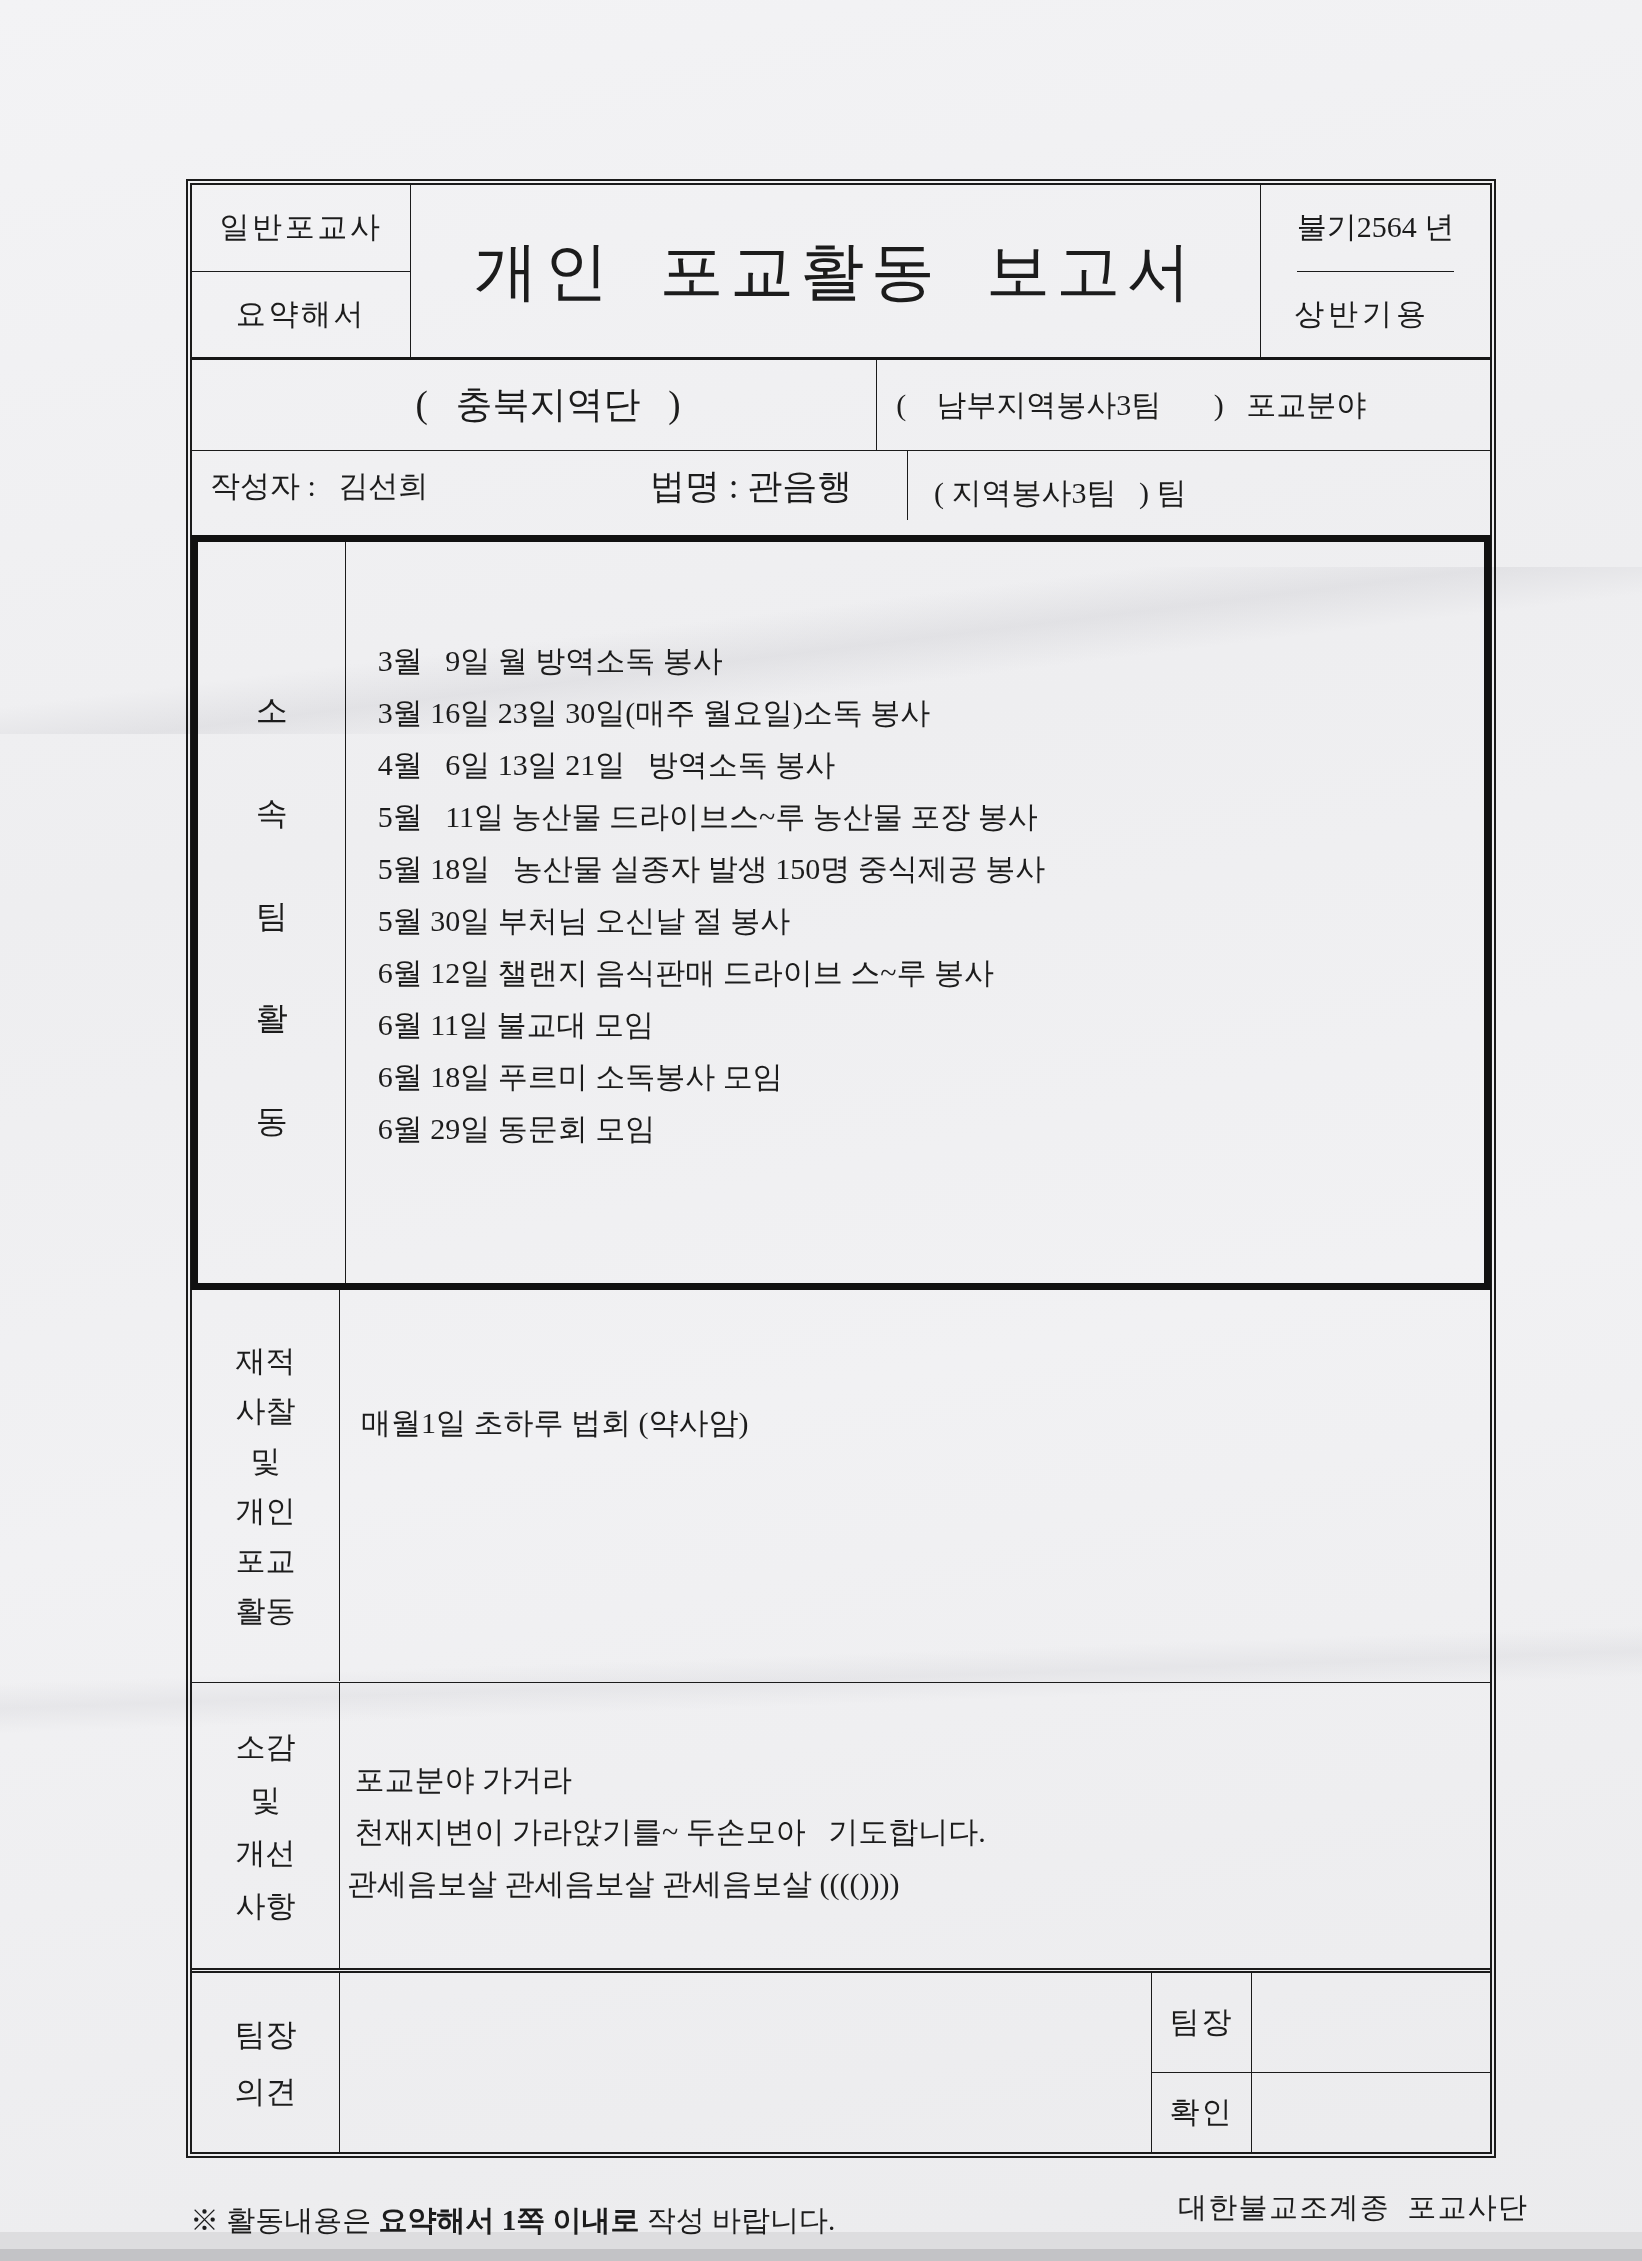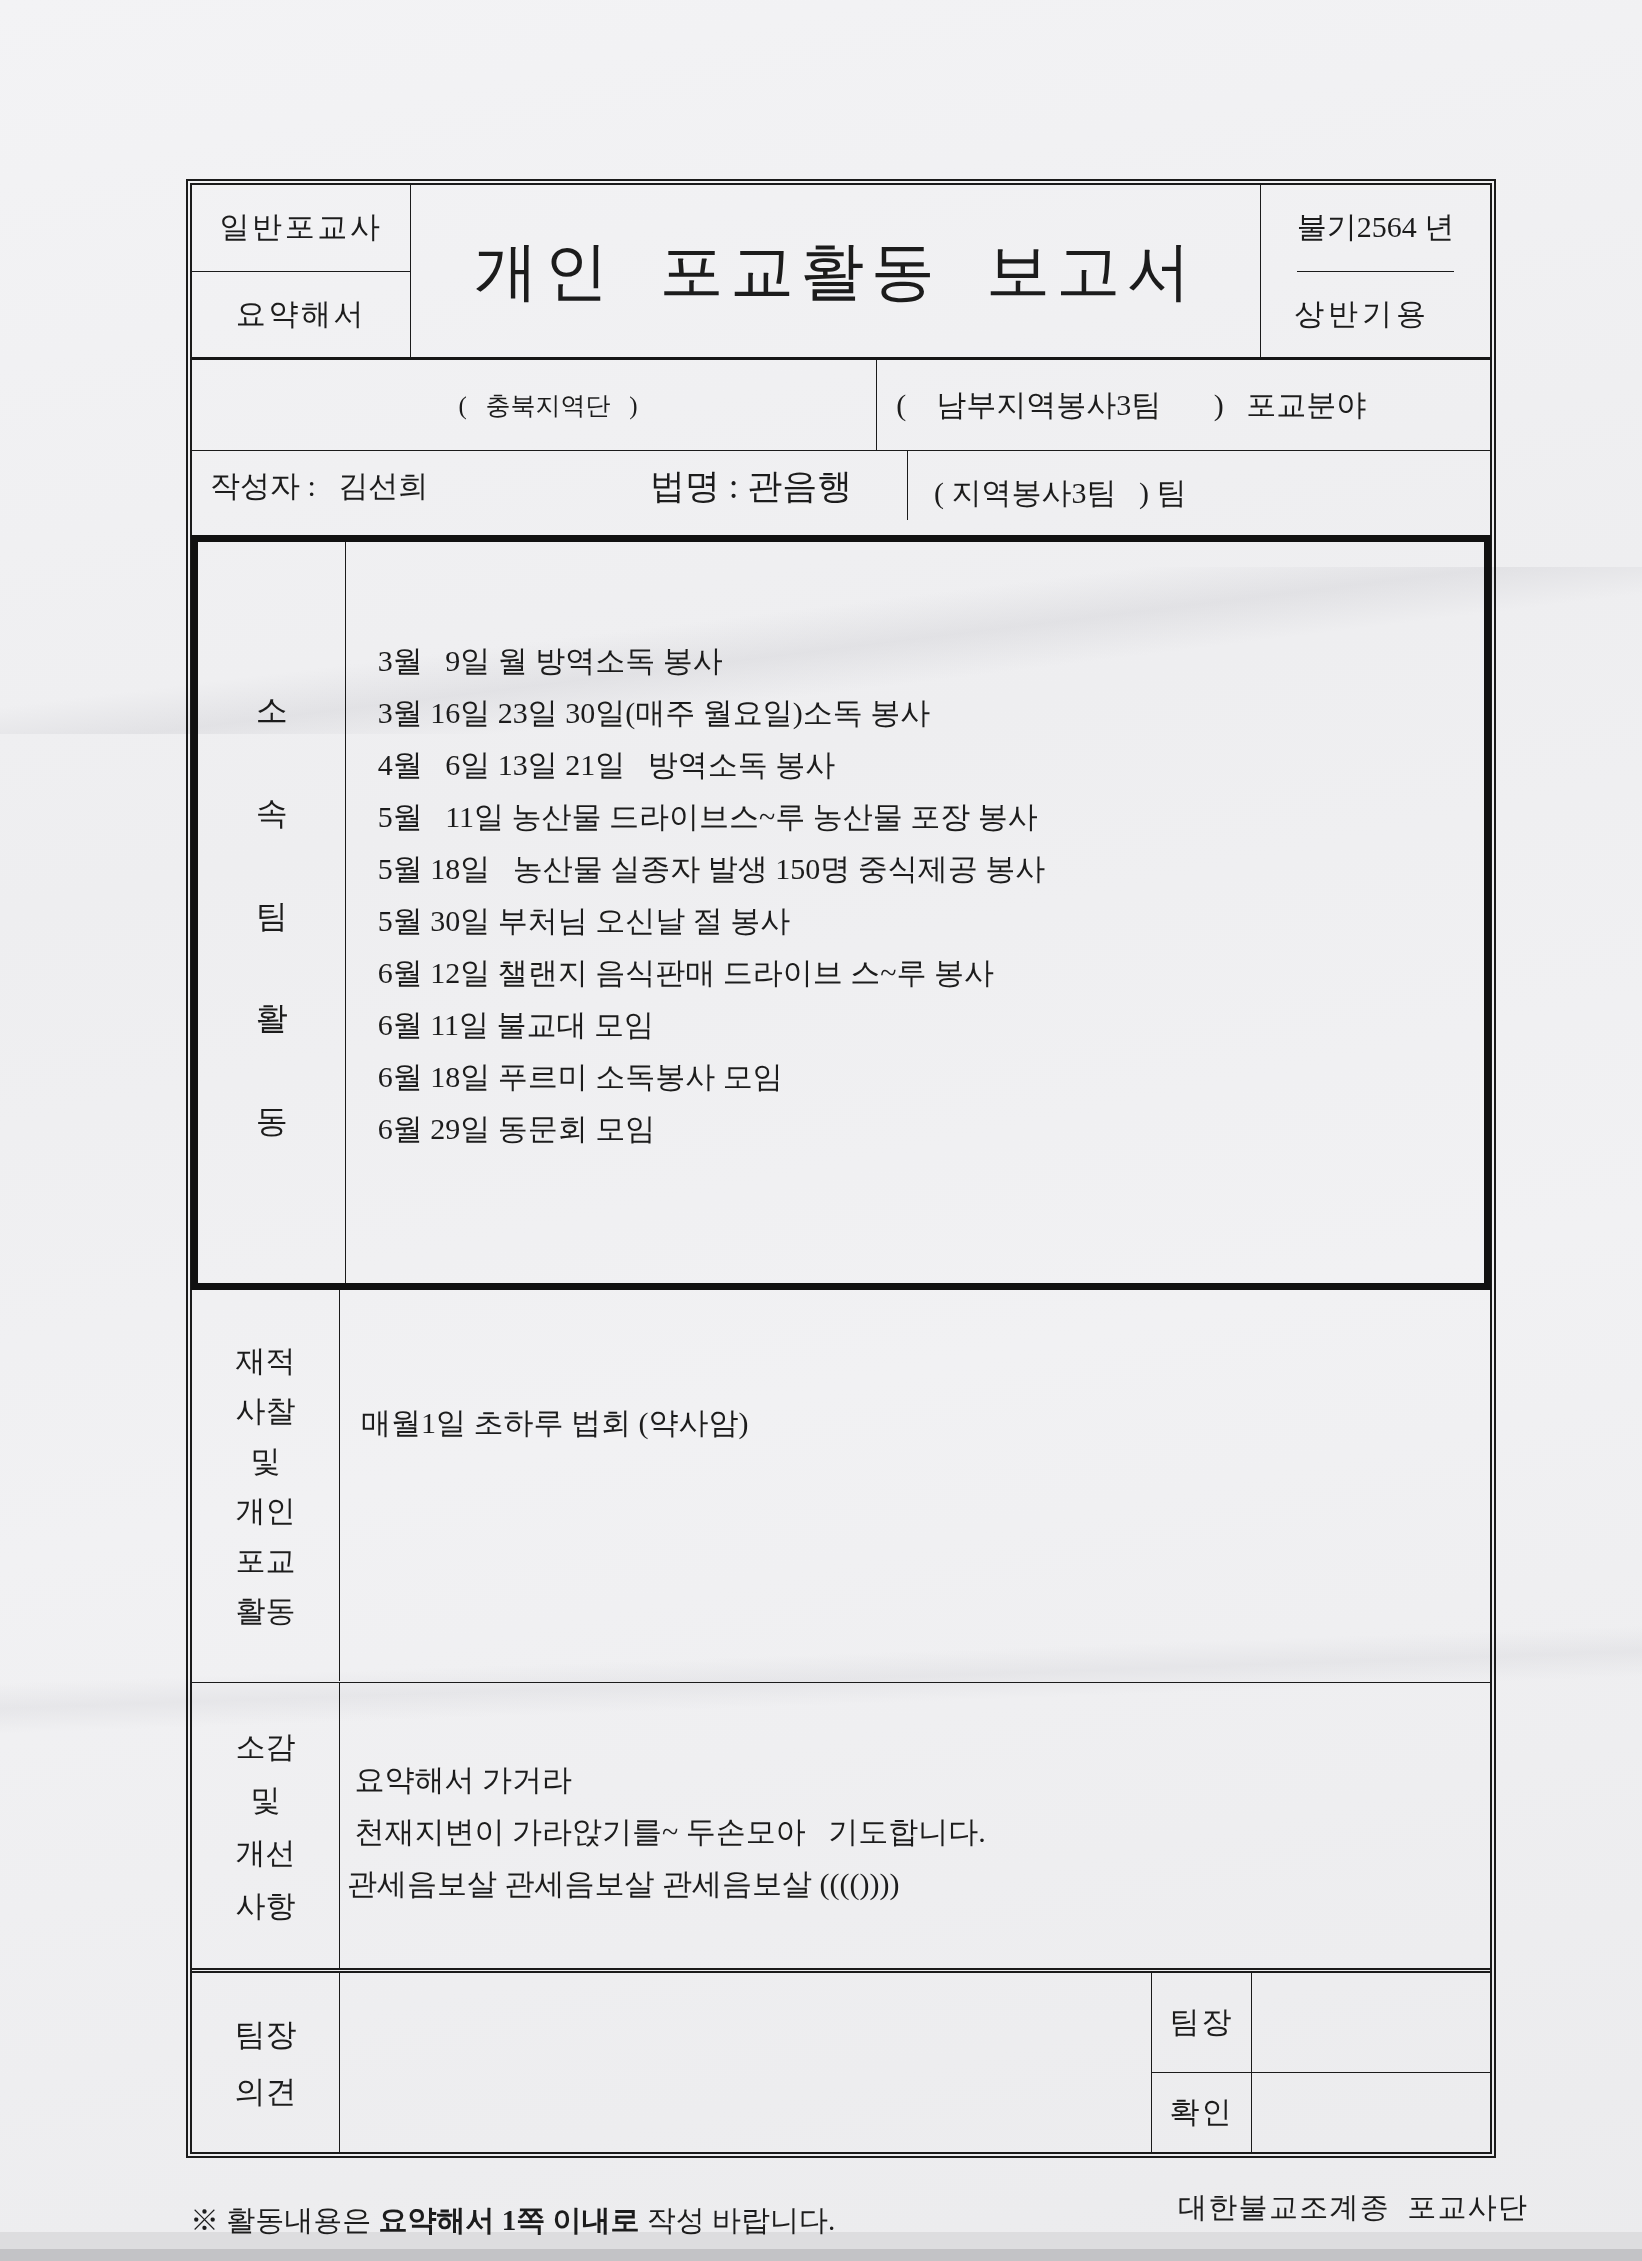--- a/index.html
+++ b/index.html
@@ -29,21 +29,21 @@
   .hdr-left .cell.top{border-bottom:1.9px solid #1b1b1b;}
   .hdr-title{left:219px;top:0;right:230px;height:172px;display:flex;align-items:center;justify-content:center;
     font-size:64px;letter-spacing:6.4px;white-space:pre;}
   .hdr-right{right:0;top:0;width:230px;height:172px;border-left:1.9px solid #1b1b1b;display:flex;flex-direction:column;align-items:center;}
   .hdr-right .cell{flex:1;display:flex;align-items:center;font-size:30px;}
   .hdr-right .cell.top{border-bottom:1.9px solid #1b1b1b;justify-content:center;}
   .hdr-right .cell.bottom{justify-content:flex-end;padding-right:27px;letter-spacing:3.9px;}
 
   
   .row2{left:0;top:172px;width:100%;height:93px;border-top:3.9px solid #161616;display:flex;}
-  .row2 .left{width:685px;border-right:1.9px solid #1b1b1b;display:flex;align-items:center;justify-content:center;font-size:25px;white-space:pre;padding-left:28px;}
+  .row2 .left{width:685px;border-right:1.9px solid #1b1b1b;display:flex;align-items:center;justify-content:center;font-size:37px;white-space:pre;padding-left:28px;}
   .row2 .right{flex:1;display:flex;align-items:center;padding-left:19.3px;font-size:30px;white-space:pre;}
 
   
   .row3{left:0;top:265px;width:100%;height:86px;border-top:1.9px solid #1b1b1b;}
   .row3 .left{position:absolute;left:0;top:0;bottom:16px;width:716px;border-right:1.9px solid #1b1b1b;}
   .row3 .writer{position:absolute;left:18px;top:50%;transform:translateY(-50%);font-size:30px;white-space:pre;}
   .row3 .dharma{position:absolute;left:458px;top:50%;transform:translateY(-50%);font-size:35px;white-space:pre;}
   .row3 .right{position:absolute;left:716px;right:0;top:0;bottom:0;display:flex;align-items:center;padding-left:26px;font-size:30px;white-space:pre;}
 
   
@@ -149,21 +149,21 @@
     </div>
 
     <div class="abs sec-remarks">
       <div class="labels">
         <span>소감</span>
         <span>및</span>
         <span>개선</span>
         <span>사항</span>
       </div>
       <div class="content">
-        <div class="remark-line"> 요약해서 가거라</div>
+        <div class="remark-line"> 포교분야 가거라</div>
         <div class="remark-line"> 천재지변이 가라앉기를~ 두손모아   기도합니다.</div>
         <div class="remark-line">관세음보살 관세음보살 관세음보살 (((())))</div>
       </div>
     </div>
 
     <div class="abs sec-leader">
       <div class="labels">
         <span>팀장</span>
         <span>의견</span>
       </div>

